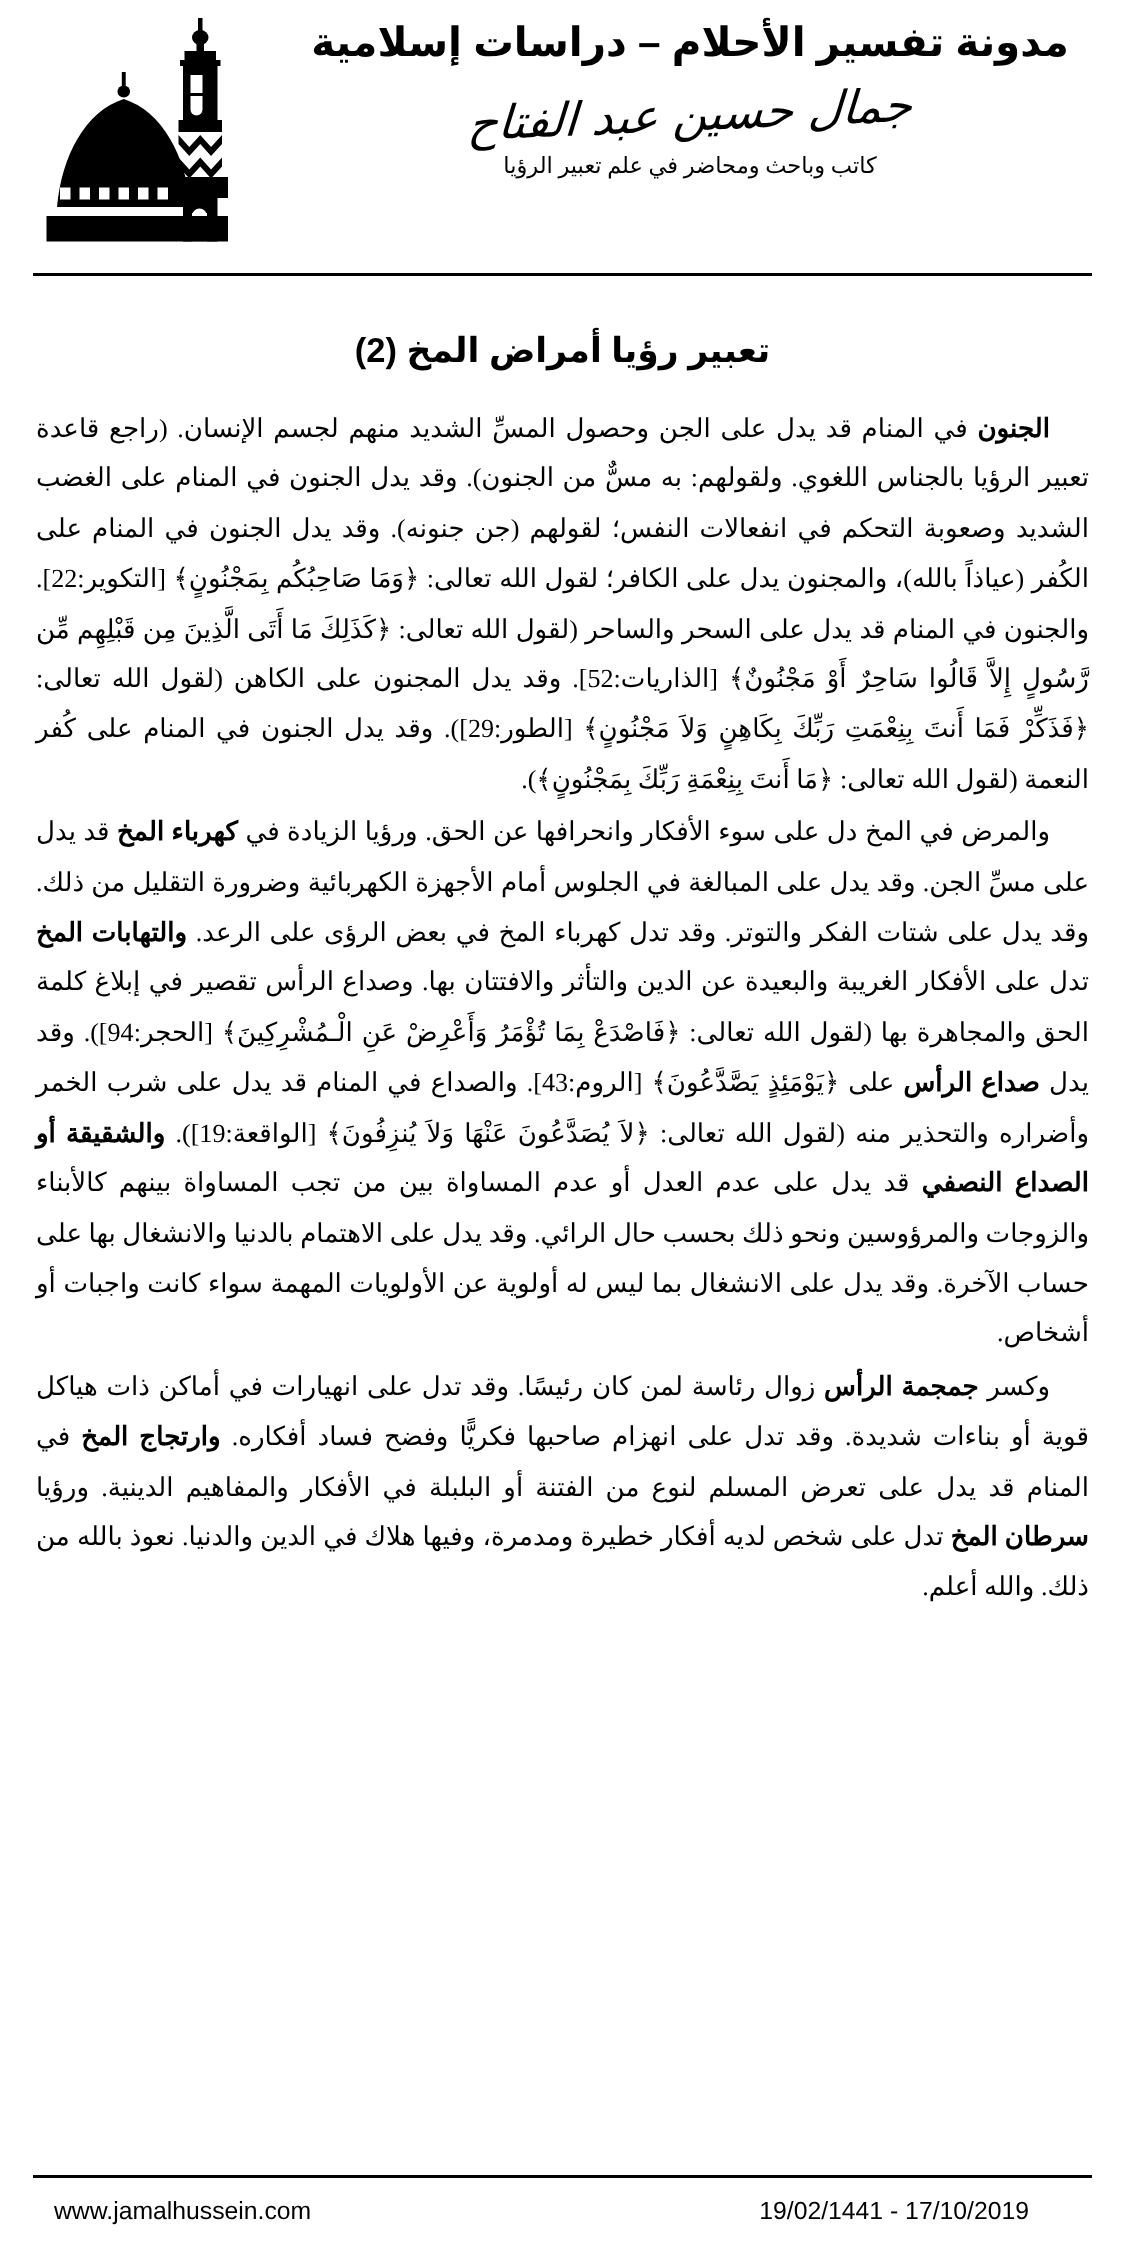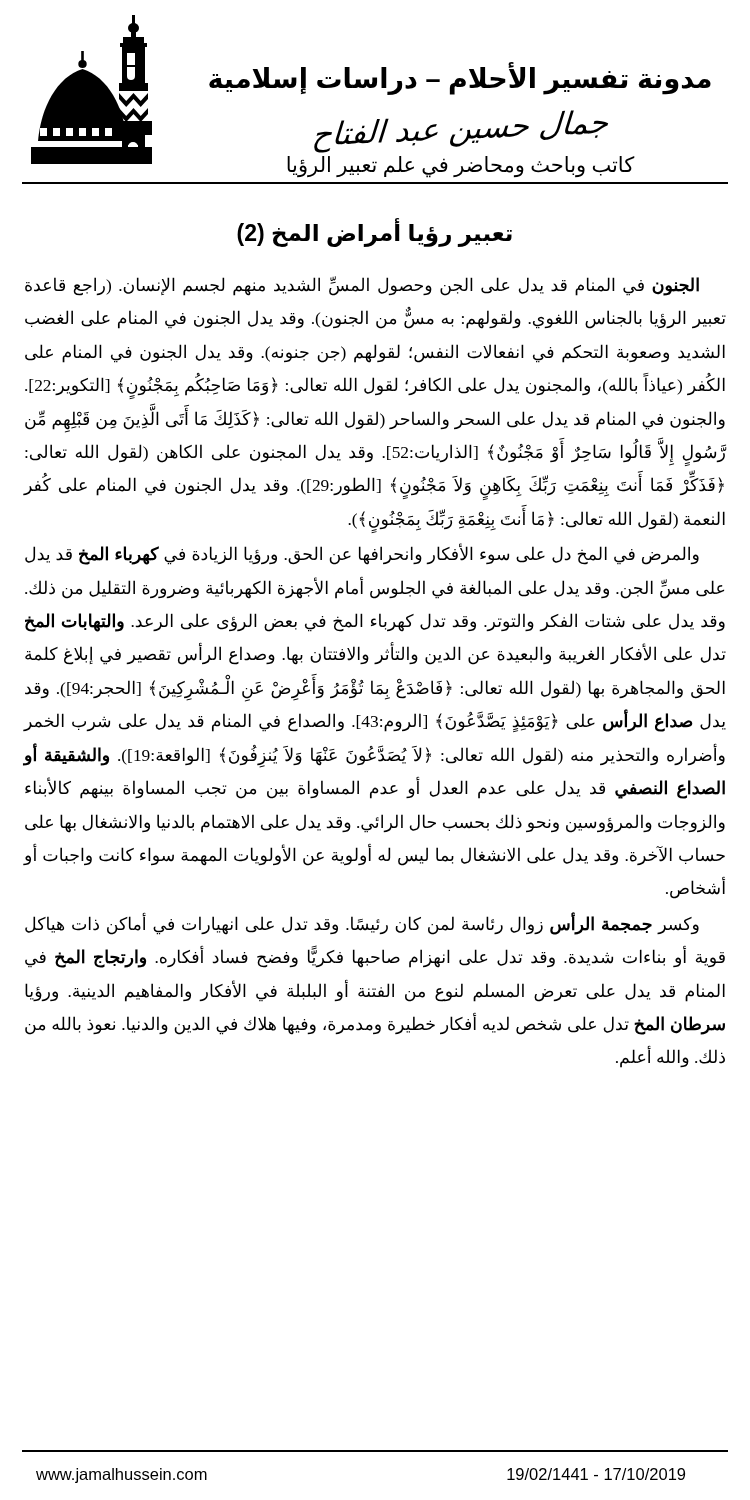--- a/index.html
+++ b/index.html
@@ -23,21 +23,21 @@
     padding: 0 22px;
     display: flex;
     flex-direction: column;
     position: relative;
   }
 
   
   .masthead {
     display: flex;
     flex-direction: row-reverse;
-    align-items: flex-end;
+    align-items: flex-start;
     justify-content: flex-start;
     padding-top: 6px;
     height: 178px;
     box-sizing: border-box;
   }
 
   .logo-wrap {
     width: 160px;
     flex: 0 0 160px;
     display: flex;
@@ -67,21 +67,21 @@
     font-style: italic;
     font-weight: 500;
     margin: 14px 0 4px 0;
     transform: skewX(-6deg) rotate(-2.5deg);
     letter-spacing: -2px;
     line-height: 1.1;
   }
 
   .author-role {
     font-family: "Liberation Serif", "DejaVu Serif", serif;
-    font-size: 21px;
+    font-size: 15px;
     margin: 8px 0 0 0;
     line-height: 1.2;
   }
 
   .rule-top {
     border: 0;
     border-top: 2.5px solid #000;
     margin: 4px 0 0 0;
     width: 100%;
   }

